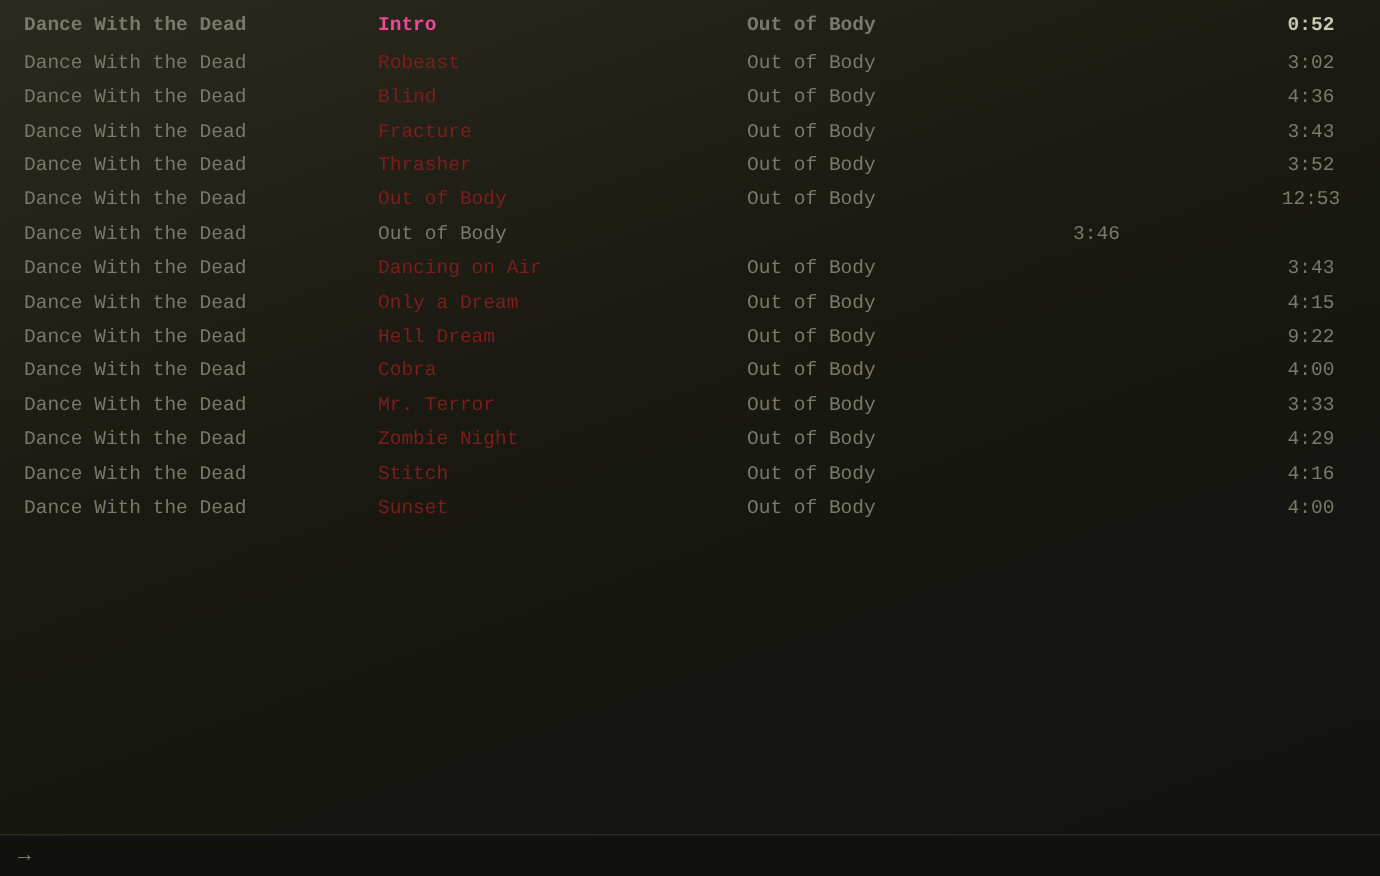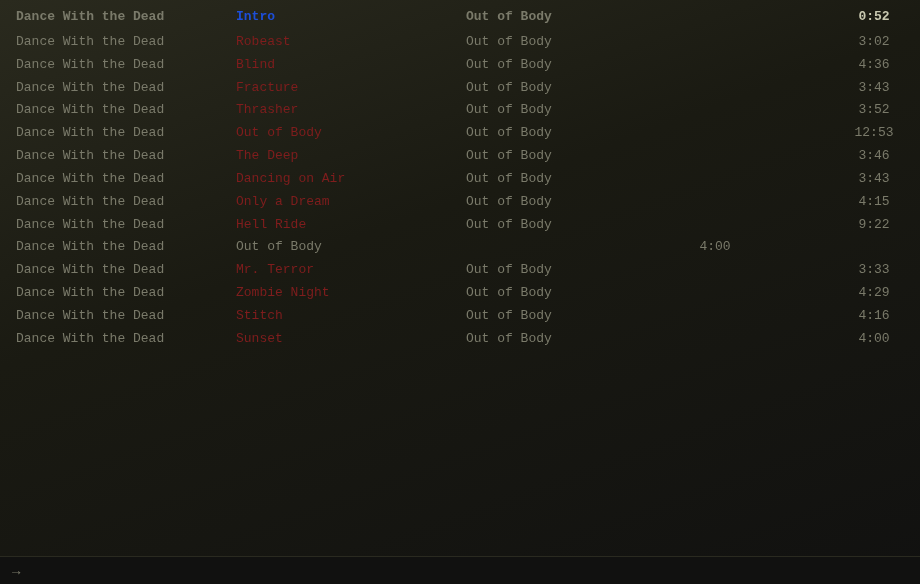--- a/index.html
+++ b/index.html
@@ -23,38 +23,39 @@
     .track-list {
       padding: 6px 0;
       width: 100%;
     }
 
     .track-row {
       display: grid;
       grid-template-columns: 220px 230px 120px 1fr 60px;
       padding: 2px 16px 2px 16px;
       line-height: 1.45;
+      gap: 16px;
     }
 
     .track-row.header-row {
       color: #c8c8b0;
       font-weight: bold;
       margin-bottom: 2px;
     }
 
     .track-row .artist {
       color: #7a7a6a;
     }
 
     .track-row .title {
       color: #7f1d1d;
     }
 
     .track-row.header-row .title {
-      color: #1d4ed8;
+      color: #ec4899;
     }
 
     .track-row .album {
       color: #7a7a6a;
     }
 
     .track-row .spacer {
       
     }
 
@@ -126,48 +127,48 @@
     </div>
     <div class="track-row">
       <span class="artist">Dance With the Dead</span>
       <span class="title">Out of Body</span>
       <span class="album">Out of Body</span>
       <span class="spacer"></span>
       <span class="duration">12:53</span>
     </div>
     <div class="track-row">
       <span class="artist">Dance With the Dead</span>
-      <span class="title">The Deep</span>
       <span class="album">Out of Body</span>
       <span class="spacer"></span>
       <span class="duration">3:46</span>
     </div>
     <div class="track-row">
       <span class="artist">Dance With the Dead</span>
       <span class="title">Dancing on Air</span>
       <span class="album">Out of Body</span>
       <span class="spacer"></span>
       <span class="duration">3:43</span>
     </div>
     <div class="track-row">
       <span class="artist">Dance With the Dead</span>
       <span class="title">Only a Dream</span>
       <span class="album">Out of Body</span>
       <span class="spacer"></span>
       <span class="duration">4:15</span>
     </div>
     <div class="track-row">
       <span class="artist">Dance With the Dead</span>
-      <span class="title">Hell Ride</span>
+      <span class="title">Hell Dream</span>
       <span class="album">Out of Body</span>
       <span class="spacer"></span>
       <span class="duration">9:22</span>
     </div>
     <div class="track-row">
       <span class="artist">Dance With the Dead</span>
+      <span class="title">Cobra</span>
       <span class="album">Out of Body</span>
       <span class="spacer"></span>
       <span class="duration">4:00</span>
     </div>
     <div class="track-row">
       <span class="artist">Dance With the Dead</span>
       <span class="title">Mr. Terror</span>
       <span class="album">Out of Body</span>
       <span class="spacer"></span>
       <span class="duration">3:33</span>

